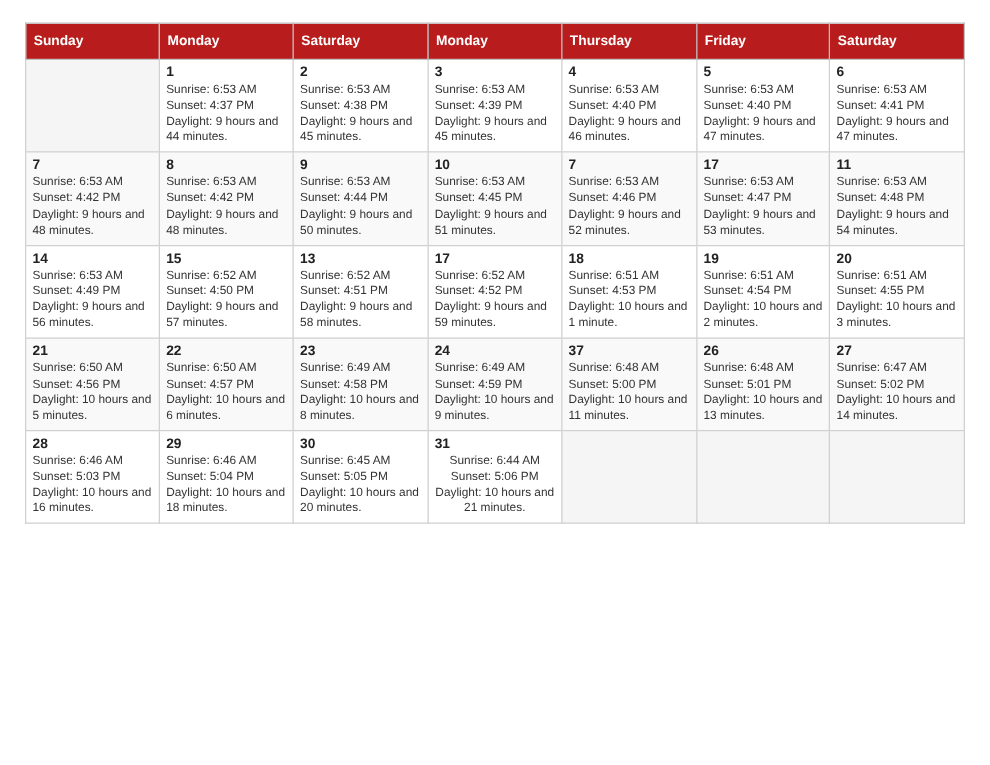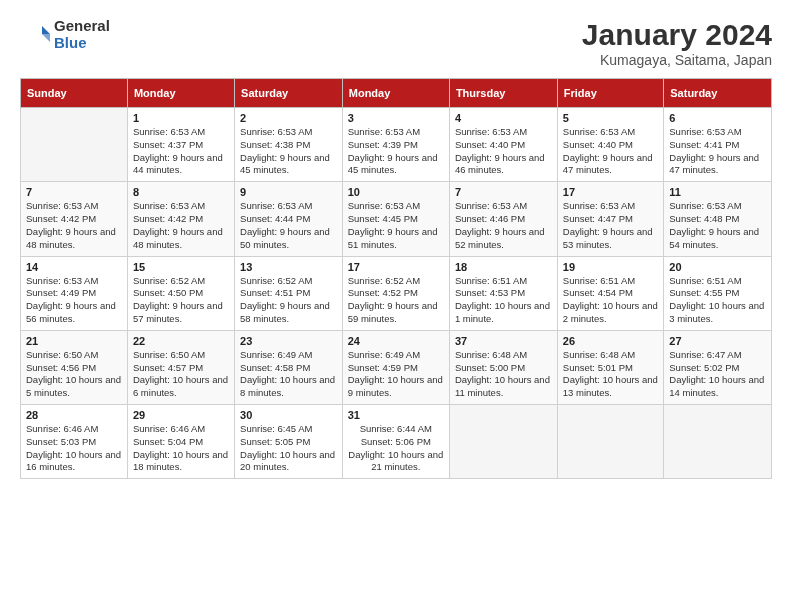--- a/index.html
+++ b/index.html
@@ -94,36 +94,20 @@
       line-height: 1.35;
     }
     .empty-cell {
       background: #f5f5f5 !important;
     }
   </style>
 </head>
 <body>
 
 <div class="page">
-  <div class="header">
-    <div class="logo">
-      <svg class="logo-icon" viewBox="0 0 30 30" xmlns="http://www.w3.org/2000/svg">
-        <polygon points="22,6 30,14 22,14" fill="#2a6db5"></polygon>
-        <polygon points="22,14 30,14 30,22" fill="#2a6db5" opacity="0.6"></polygon>
-      </svg>
-      <div class="logo-text">
-        <span class="logo-general">General</span>
-        <span class="logo-blue">Blue</span>
-      </div>
-    </div>
-    <div class="title-block">
-      <div class="month-title">January 2024</div>
-      <div class="location">Kumagaya, Saitama, Japan</div>
-    </div>
-  </div>
 
   <table class="calendar">
     <thead>
       <tr>
       <th>Sunday</th>
           <th>Monday</th>
           <th>Saturday</th>
           <th>Monday</th>
           <th>Thursday</th>
           <th>Friday</th>

